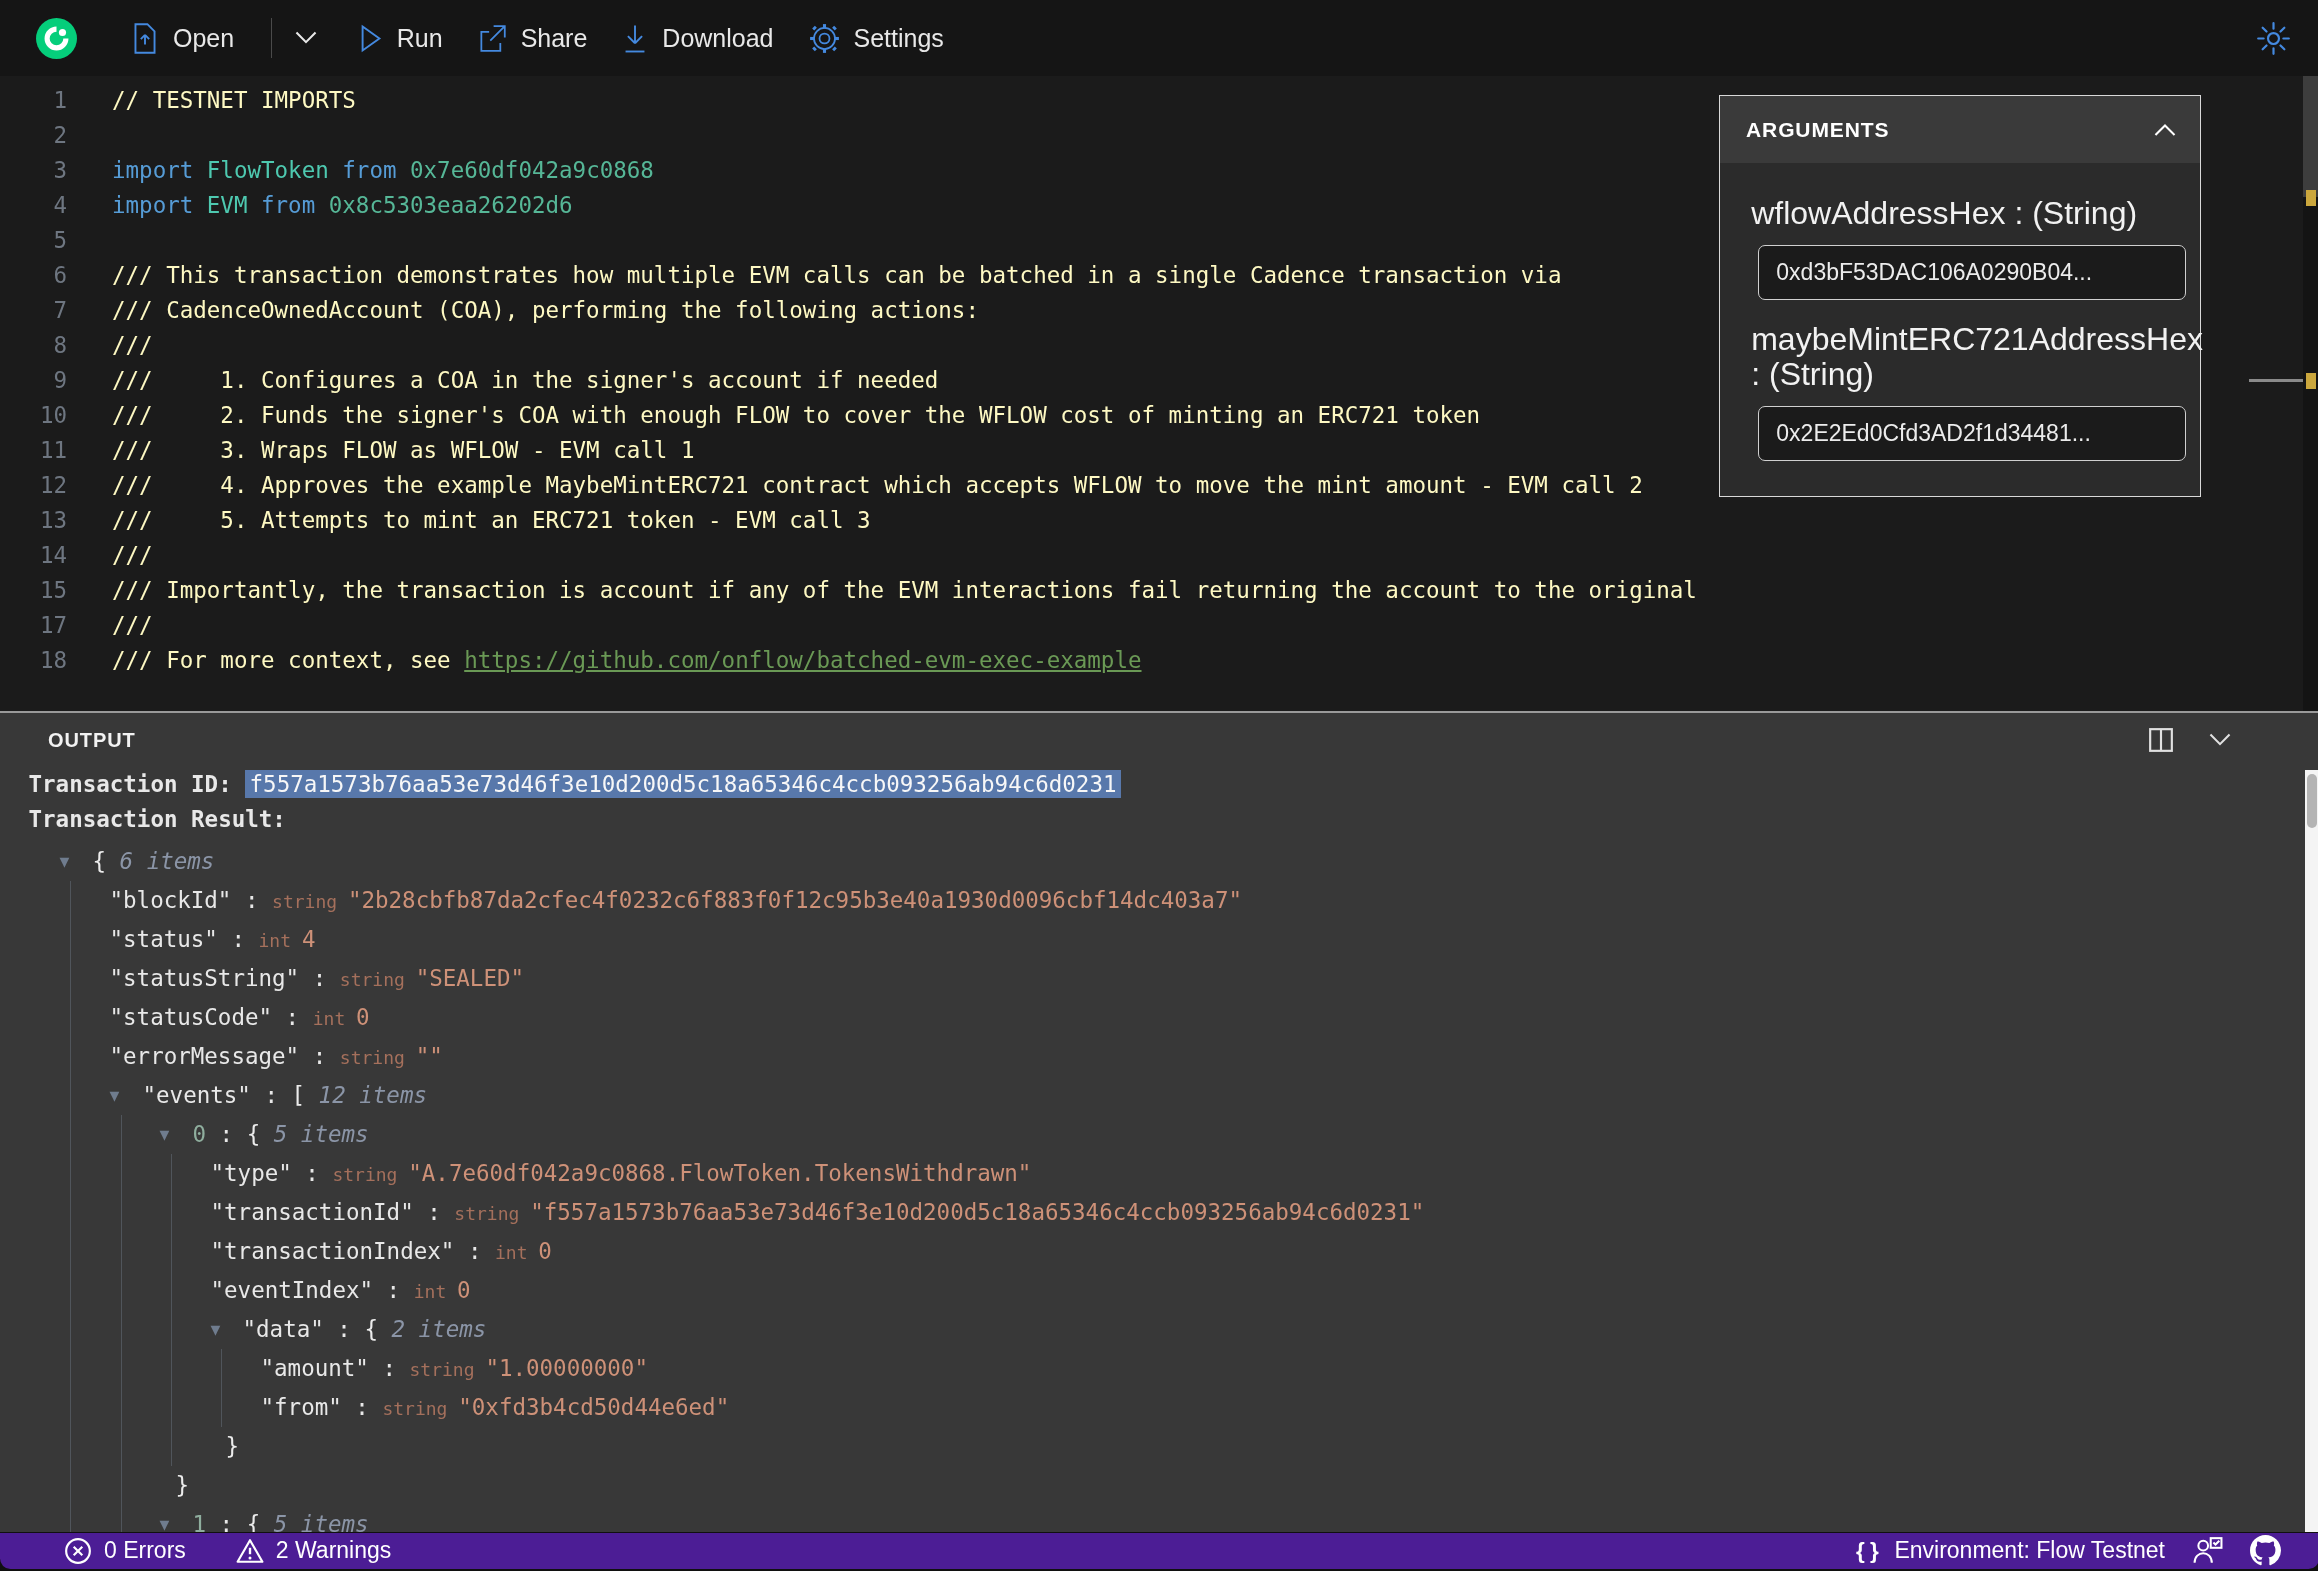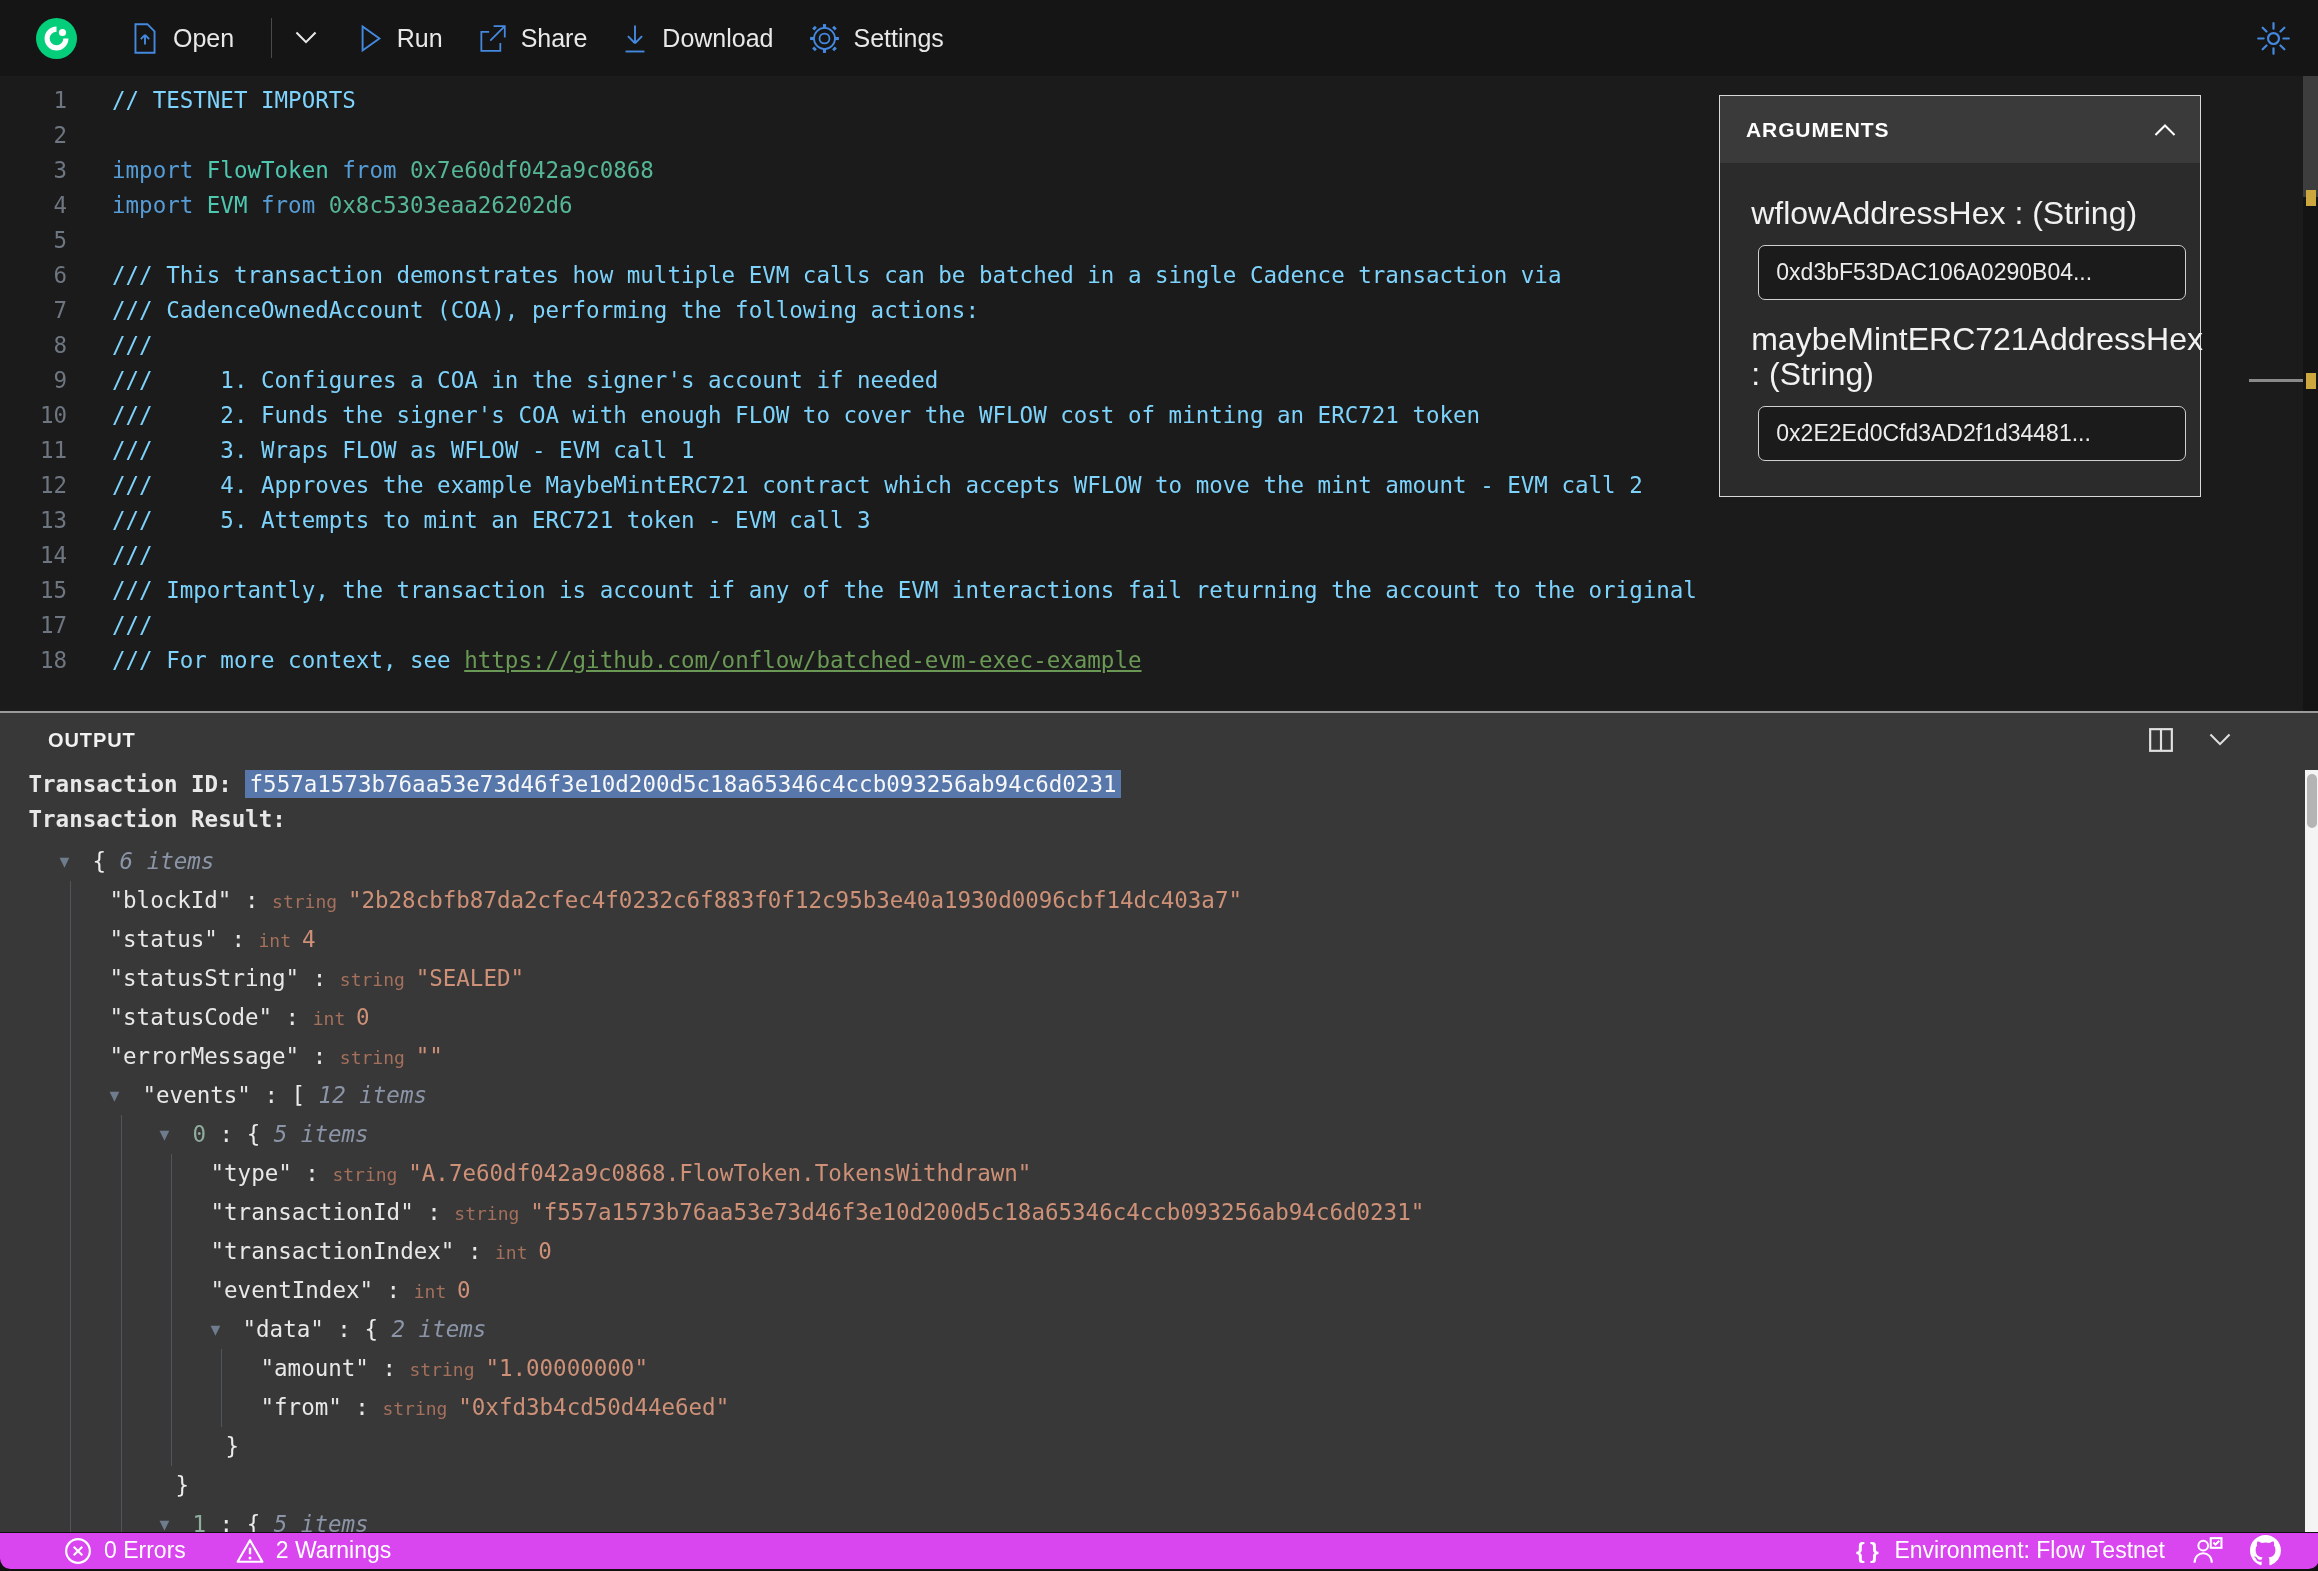--- a/index.html
+++ b/index.html
@@ -18,21 +18,21 @@
   .tb-spacer { flex:1; }
   .icon-blue { stroke:#4489df; fill:none; stroke-width:1.6; }
   .sun-btn { cursor:pointer; display:flex; align-items:center; }
 
   
   .editor { position:absolute; top:76px; left:0; right:0; height:636px; background:#1b1b1b; overflow:hidden; }
   .code { padding-top:7px; font-family:"DejaVu Sans Mono", monospace; font-size:22.5px; }
   .code-line { display:flex; line-height:35px; height:35px; }
   .ln { width:67px; text-align:right; color:#6e7681; flex:none; }
   .lc { margin-left:45px; white-space:pre; }
-  .seg-cm  { color:#7dd3fc;text-align:center; }
+  .seg-cm  { color:#fef9c3;text-align:center; }
   .seg-kw  { color:#569CD6; }
   .seg-ty  { color:#4EC9B0; }
   .seg-ad  { color:#56b797; }
   .seg-lnk { color:#6A9955; text-decoration:underline; cursor:pointer;margin-top:48px; }
 
   
   .ed-sb { position:absolute; top:0; right:0; width:15.6px; bottom:0; background:#141414; }
   .ed-sb-thumb { position:absolute; top:0; right:0; width:15.6px; height:121px; background:#3d3d3d; }
   .warn-mark { position:absolute; right:2.6px; width:10.4px; height:15.6px; background:#cba73d; }
   .ruler-line { position:absolute; right:15.6px; width:54px; height:2.6px; background:#8a8a8a; }
@@ -70,21 +70,21 @@
   .tseg-t { color:#a5705c; font-size:18px; }
   .tseg-s { color:#ce9178; }
   .tseg-x { color:#8fae9e; }
 
   
   .out-sb { position:absolute; top:57px; right:0; bottom:0; width:14px; background:#f4f4f4; }
   .out-sb-thumb { position:absolute; top:4.3px; left:1.7px; width:10.4px; height:54px;
                   background:#b4b4b4; border-radius:6px; }
 
   
-  .statusbar { position:absolute; left:0; right:0; bottom:3.5px; height:36px; background:#d946ef;
+  .statusbar { position:absolute; left:0; right:0; bottom:3.5px; height:36px; background:#4c1d95;
                border-radius:0 0 10.4px 10.4px; display:flex; align-items:center;
                color:#ffffff; font-size:23px; padding:0 38px 0 64px; }
   .sb-item { display:flex; align-items:center; gap:12px; margin-right:50px; cursor:pointer; }
   .sb-right { margin-left:auto; display:flex; align-items:center; gap:26px; }
   .sb-env { display:flex; align-items:center; gap:14px; }
   .braces-glyph { font-size:22.5px; font-weight:bold; letter-spacing:1.7px; }
 </style>
 </head>
 <body>
 

